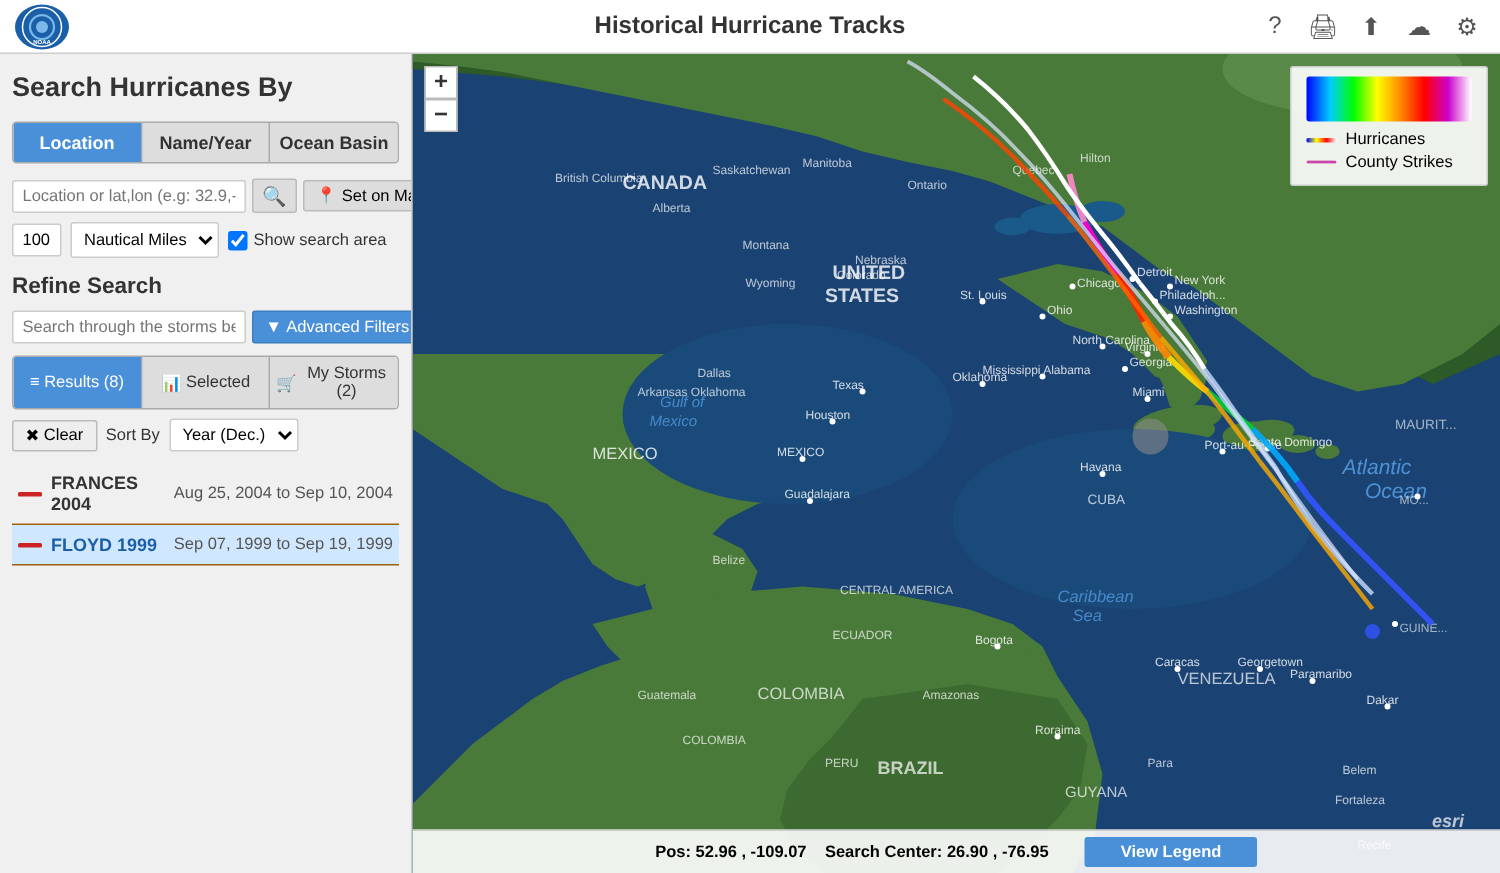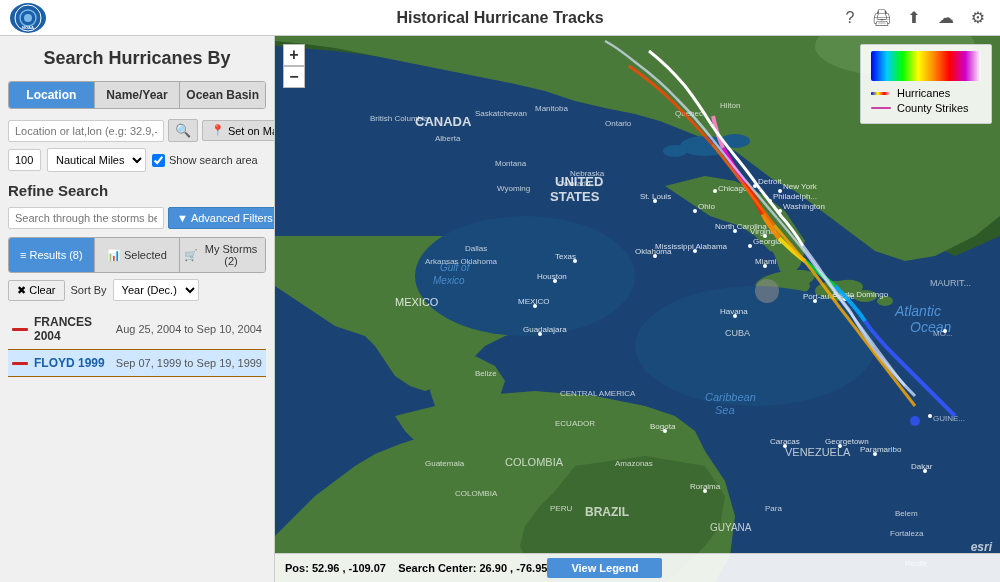--- a/index.html
+++ b/index.html
@@ -71,21 +71,20 @@
       overflow-y: auto;
       padding: 8px;
     }
 
     .search-by-title {
       font-size: 18px;
       font-weight: bold;
       color: #333;
       margin-bottom: 8px;
       padding: 4px 0;
-      text-align: center;
     }
 
     .tab-group {
       display: flex;
       margin-bottom: 10px;
       border: 1px solid #aaa;
       border-radius: 3px;
       overflow: hidden;
     }
     .tab-btn {
@@ -373,24 +372,25 @@
     #status-bar {
       position: absolute;
       bottom: 0;
       left: 0;
       right: 0;
       background: rgba(255,255,255,0.9);
       border-top: 1px solid #ccc;
       padding: 4px 10px;
       display: flex;
       align-items: center;
-      justify-content: flex-start;
+      justify-content: center;
       font-size: 11px;
       font-weight: bold;
       z-index: 10;
+      gap: 24px;
     }
     .view-legend-btn {
       background: #4a90d9;
       color: white;
       border: none;
       border-radius: 2px;
       padding: 4px 24px;
       cursor: pointer;
       font-size: 11px;
       font-weight: bold;
@@ -401,21 +401,21 @@
       width: 100%;
       height: 100%;
       position: absolute;
       top: 0; left: 0;
     }
 
     
     .esri-logo {
       position: absolute;
       bottom: 28px;
-      right: 8px;
+      right: 24px;
       font-size: 12px;
       color: rgba(255,255,255,0.7);
       font-style: italic;
       font-weight: bold;
     }
   </style>
 </head>
 <body>
 
 <div id="header">

